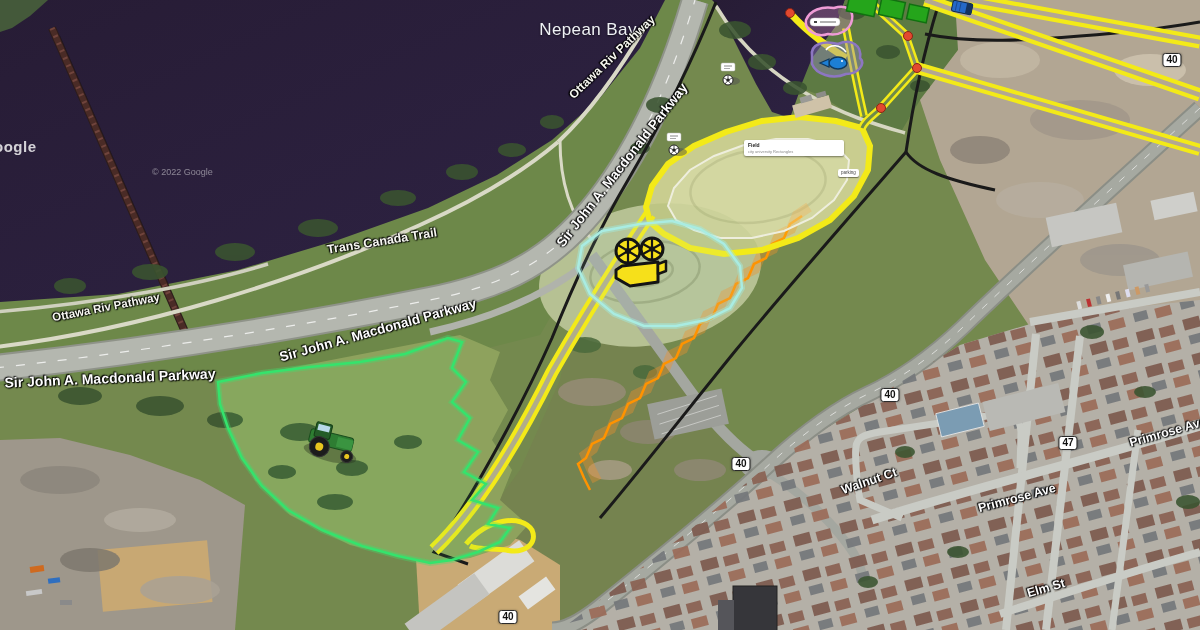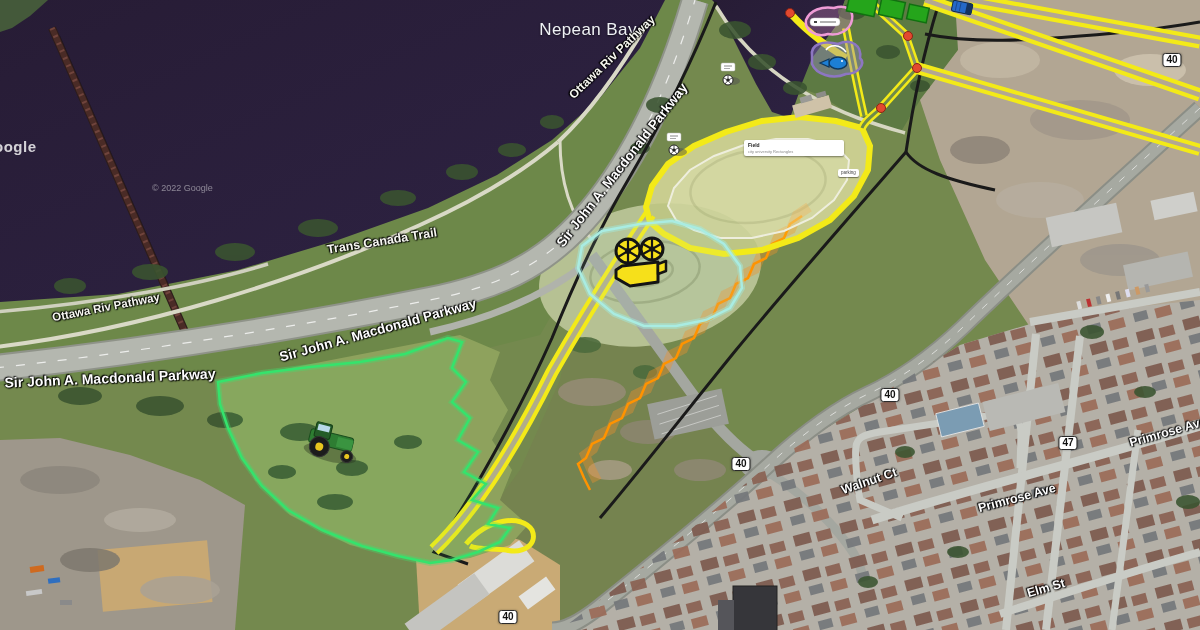--- a/index.html
+++ b/index.html
@@ -18,21 +18,21 @@
        font-size:10px;font-weight:bold;line-height:1;padding:1px 3px;
        box-shadow:0 0 2px rgba(0,0,0,.35);}
   .card{position:absolute;background:#fff;border-radius:2px;padding:2px 4px;
        box-shadow:0 1px 2px rgba(0,0,0,.45);}
   .card .t{font-size:5px;font-weight:bold;color:#222;line-height:1.3;}
   .card .s{font-size:4px;color:#888;line-height:1.3;}
   .tag{position:absolute;background:#fff;border-radius:2px;font-size:4.5px;
        color:#444;padding:1px 3px;box-shadow:0 1px 1px rgba(0,0,0,.45);line-height:1.4;}
   .wm-logo{position:absolute;left:-6px;top:138px;font-size:15px;font-weight:bold;
        color:rgba(255,255,255,.8);letter-spacing:.5px;}
-  .wm-copy{position:absolute;left:152px;top:183px;font-size:9px;
+  .wm-copy{position:absolute;left:152px;top:167px;font-size:9px;
        color:rgba(255,255,255,.45);}
 </style>
 </head>
 <body>
 
 <div class="map">
 <svg width="1200" height="630" viewBox="0 0 1200 630">
   <defs>
     <linearGradient id="waterg" x1="0" y1="0" x2="1" y2="1">
       <stop offset="0" stop-color="#271c35"></stop>

